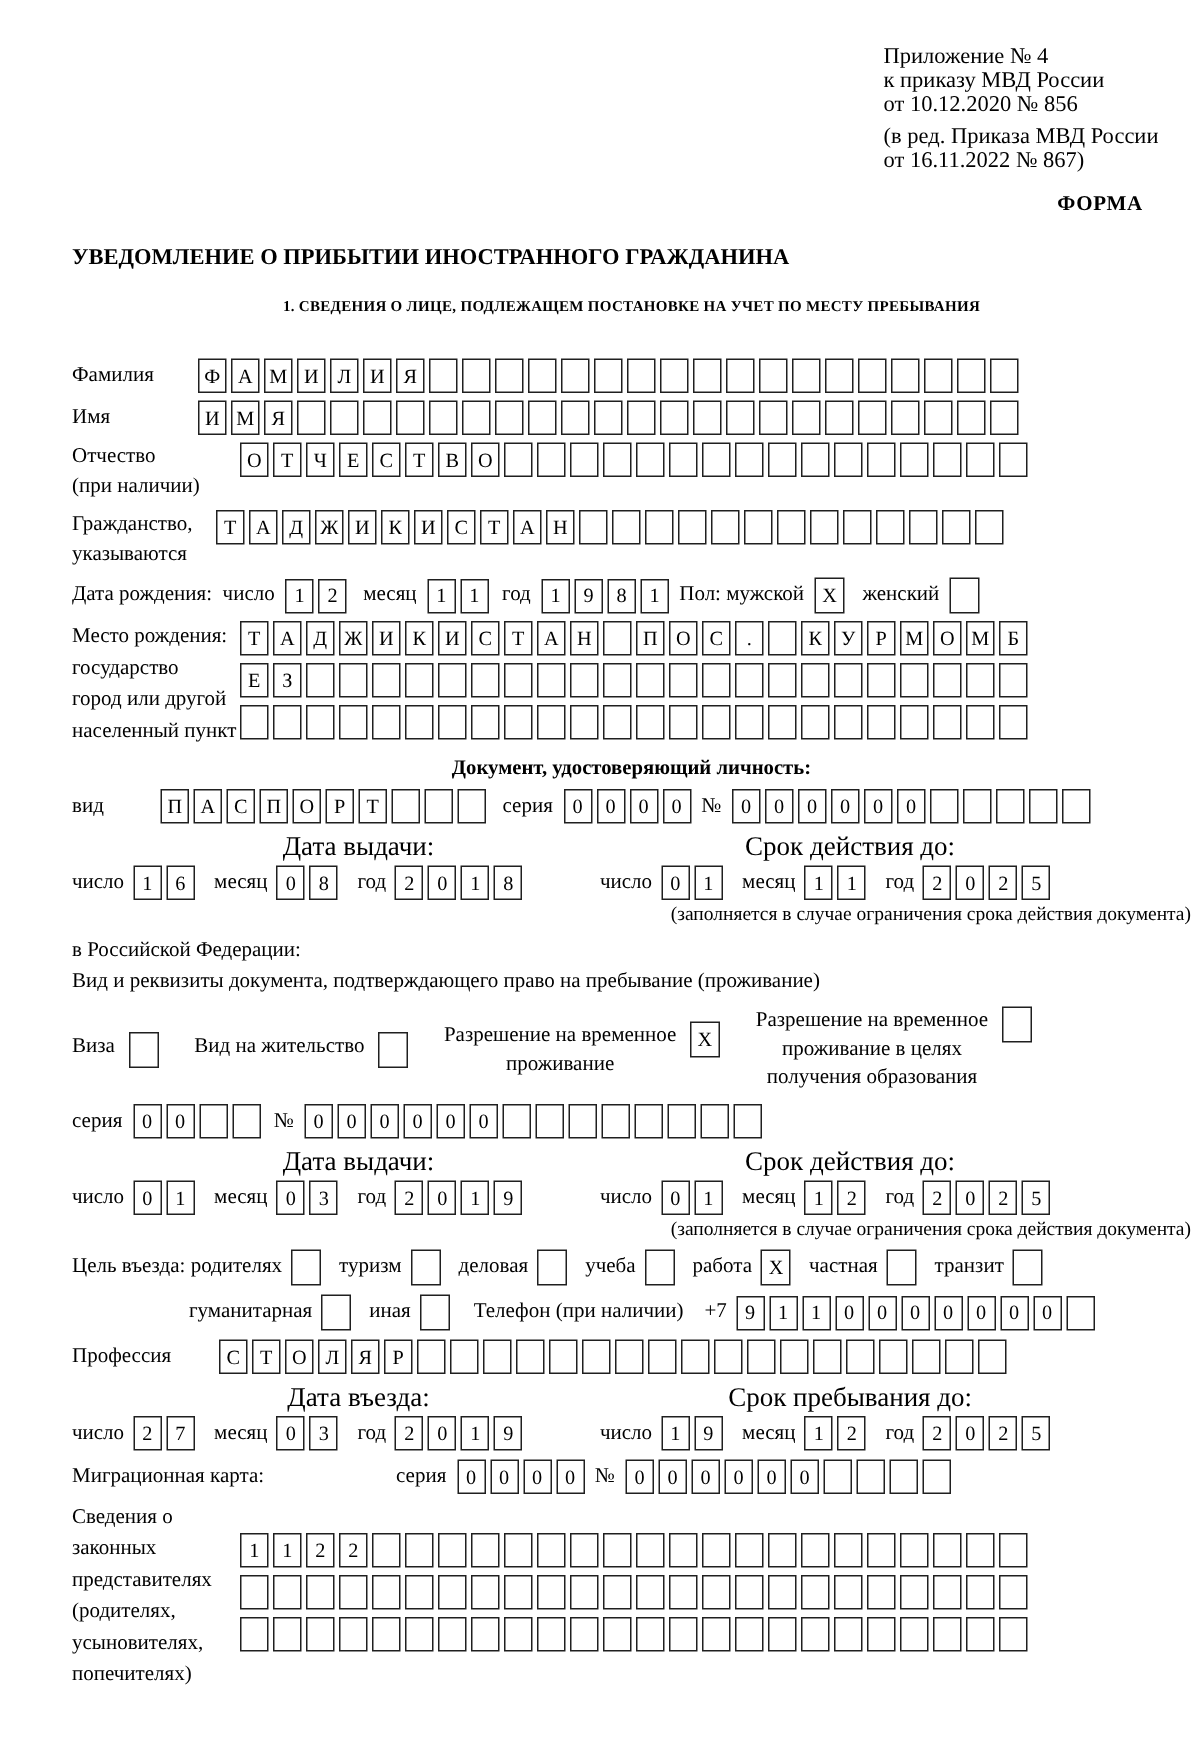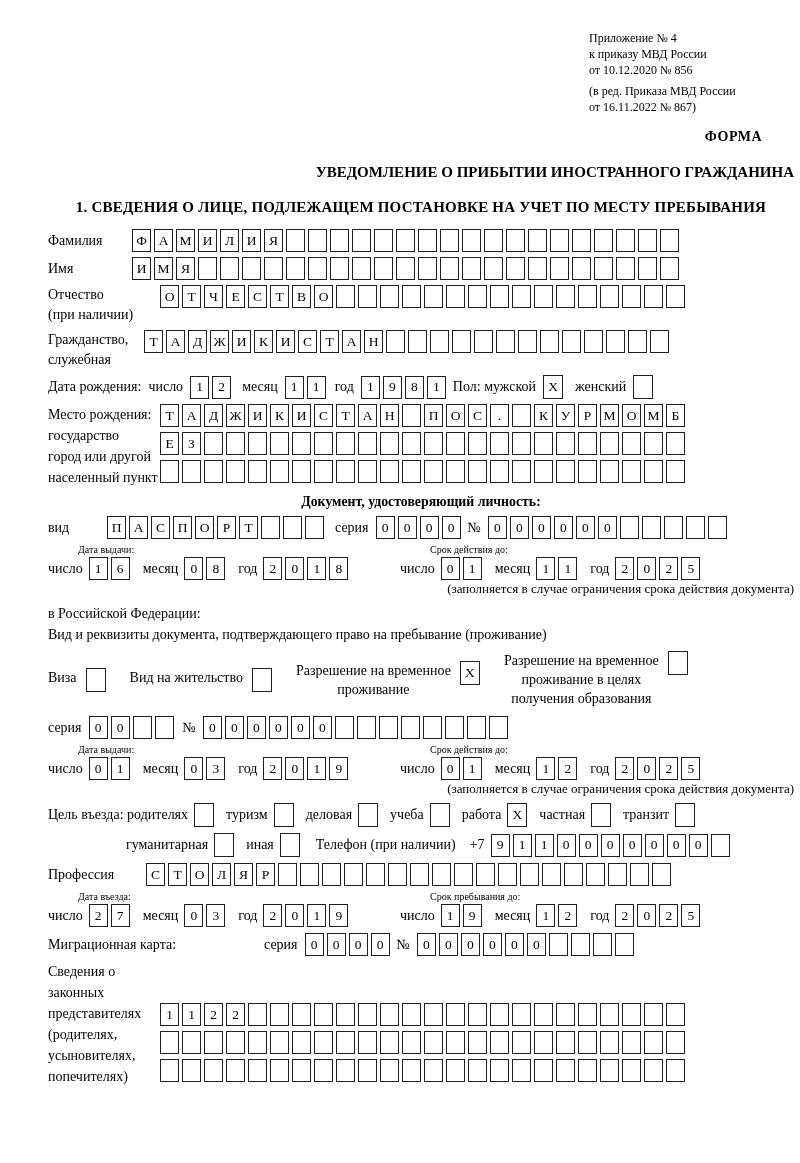--- a/index.html
+++ b/index.html
@@ -5,31 +5,31 @@
   * { margin:0; padding:0; box-sizing:border-box; }
   html,body { background:#ffffff; }
   body {
     width:800px; height:1163px;
     font-family:"Liberation Serif", serif;
     color:#000; overflow:hidden;
   }
   .page { width:800px; height:1163px; padding:30px 6px 0 48px; }
 
   
-  .appendix { width:205px; margin-left:auto; font-size:12px; line-height:16px; }
+  .appendix { width:205px; margin-left:auto; font-size:15px; line-height:16px; }
   .appendix .grp2 { margin-top:5px; }
   .forma { text-align:right; padding-right:32px; font-weight:bold; font-size:14px; margin-top:14px; letter-spacing:.5px; }
 
   
-  .title { text-align:right; font-weight:bold; font-size:15px; line-height:22px; margin-top:16px; }
+  .title { text-align:left; font-weight:bold; font-size:15px; line-height:22px; margin-top:16px; }
   .blank-line { display:inline-block; width:55px; border-bottom:2.5px solid #1b1b1b; margin-left:10px; vertical-align:baseline; }
-  .sec-head { text-align:center; font-weight:bold; font-size:15px; margin-top:16px; letter-spacing:.2px; }
+  .sec-head { text-align:center; font-weight:bold; font-size:10px; margin-top:16px; letter-spacing:.2px; }
 
   
-  .form { margin-top:13px; font-size:14px;font-family:Liberation Serif, serif; }
+  .form { margin-top:29px; font-size:14px;font-family:Liberation Serif, serif; }
   .row { display:flex; align-items:center; margin-bottom:5px; }
   .row.top { align-items:flex-start; }
   .lab { flex:none; }
   .w84 { width:84px; } .w112 { width:112px; } .w96 { width:96px; }
   .lab2 { flex:none; line-height:20px; }
   .cells { display:inline-flex; flex:none; }
   .cell {
     width:19px; height:23px; border:1.6px solid #1f1f1f; margin-right:3px;
     display:inline-flex; align-items:center; justify-content:center;
     font-size:13.5px; background:#fff;
@@ -38,32 +38,32 @@
     width:20px; height:24px; border:1.6px solid #1f1f1f; flex:none;
     display:inline-flex; align-items:center; justify-content:center;
     font-size:13.5px; background:#fff;
   }
 
   
   .inlab { flex:none; margin-right:7px; }
   .gap8 { width:8px; flex:none; } .gap16 { width:16px; flex:none; } .gap24 { width:24px; flex:none; }
 
   
-  .twocol { display:flex; align-items:flex-end; margin-bottom:4px; }
+  .twocol { display:flex; align-items:center; margin-bottom:4px; }
   .twocol .labels { flex:none; line-height:21px; font-size:14px; }
   .twocol .labels.w112 { width:112px; }
   .twocol .rows .cells { display:flex; margin-bottom:5px; }
 
   .doc-head { text-align:center; font-weight:bold; font-size:13.8px; margin:6px 0 6px 0; }
 
   
   .dates { display:flex; margin-top:2px; }
   .dcol { flex:none; width:352px; }
   .dcol.right { width:auto; }
-  .dhead { font-size:10px; padding-left:30px; margin-bottom:2px; }
+  .dhead { text-align:center; font-size:18px; padding-left:30px; margin-bottom:2px; }
   .dfields { display:flex; align-items:center; }
   .dlab { flex:none; margin:0 6px 0 0; }
   .dlab.m { margin-left:10px; }
   .note-row { display:flex; justify-content:flex-end; margin:1px 0 6px 0; }
   .note { font-size:13px; }
 
   .para { font-size:14px; line-height:21px; margin:4px 0 6px 0; }
 
   
   .permits { display:flex; align-items:center; margin:2px 0 8px 0; }
@@ -192,21 +192,21 @@
           <span class="cell"></span>
           <span class="cell"></span>
           <span class="cell"></span>
           <span class="cell"></span>
         </span>
     </div>
 
     <div class="row top">
       <div class="lab2 w96">
         <div>Гражданство,</div>
-        <div>служебная</div>
+        <div>указываются</div>
       </div>
       <span class="cells">
           <span class="cell">Т</span>
           <span class="cell">А</span>
           <span class="cell">Д</span>
           <span class="cell">Ж</span>
           <span class="cell">И</span>
           <span class="cell">К</span>
           <span class="cell">И</span>
           <span class="cell">С</span>

